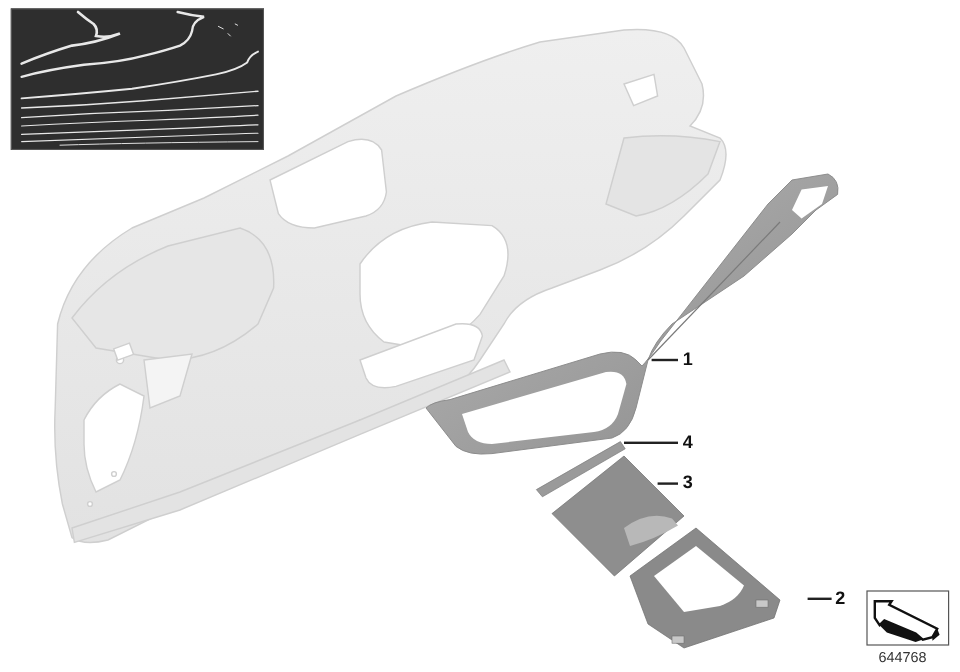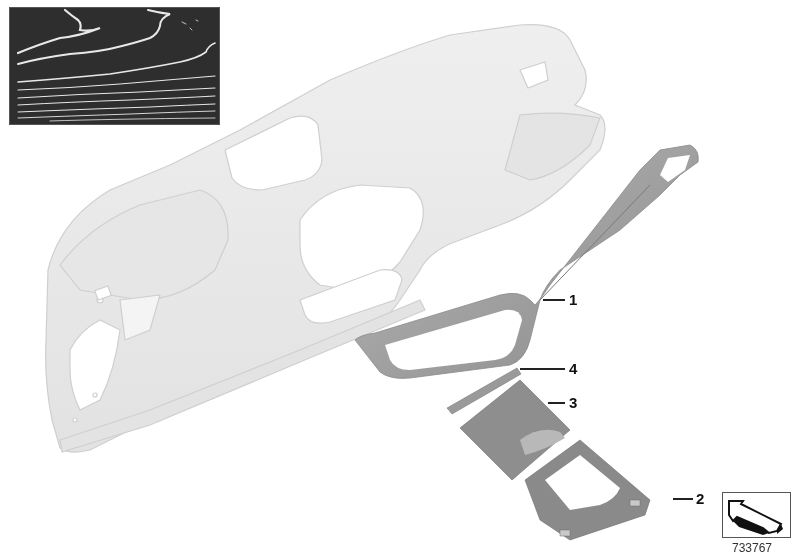--- a/index.html
+++ b/index.html
@@ -108,15 +108,15 @@
   <div class="leader" style="left:673px; top:498px; width:20px;"></div>
   <div class="callout" style="left:696px; top:491px;">2</div>
 
   <div class="nav-box">
     <svg width="67" height="44" viewBox="0 0 67 44">
       <path d="M6 8 L20 8 L18 11 L58 31 L54 38 L46 40 L40 35 L14 24 L10 28 L6 22 Z" fill="#ffffff" stroke="#111" stroke-width="2"></path>
       <path d="M10 28 L16 34 L40 42 L46 40 L40 35 L14 24 Z" fill="#111"></path>
       <path d="M58 31 L60 36 L54 41 L54 38 Z" fill="#111"></path>
     </svg>
   </div>
-  <div class="diagram-id">733767</div>
+  <div class="diagram-id">644768</div>
 
 </div>
 
 </body></html>

